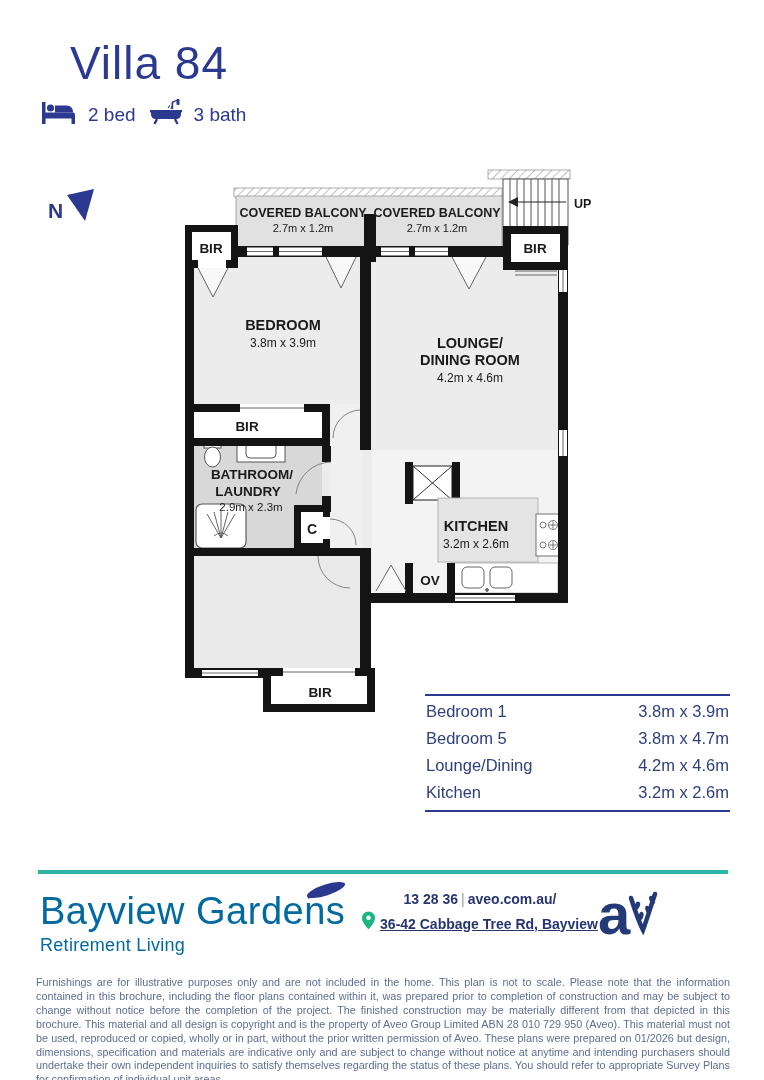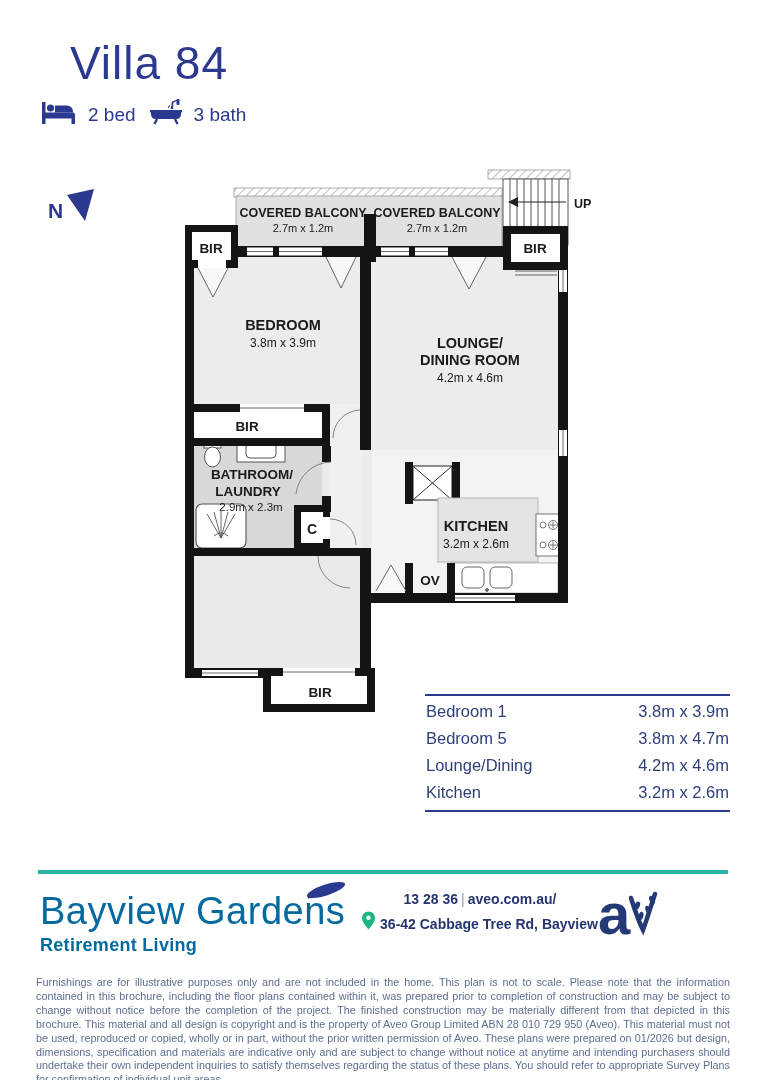--- a/index.html
+++ b/index.html
@@ -11,26 +11,26 @@
   .amenity{display:flex;align-items:center;gap:12px;}
   .specs{left:425px;top:694px;width:305px;border-top:2px solid #2b3990;}
   .specs-heading{font-size:17px;font-weight:bold;color:#2b3990;padding:5px 2px 5px 1px;
                  border-bottom:3px solid #2b3990;}
   .specs-rows{border-bottom:2.5px solid #2b3990;padding:2px 0 4px 0;}
   .spec-row{display:flex;justify-content:space-between;font-size:16.5px;color:#2e3f7c;
             padding:4px 1px;}
   .teal-rule{left:38px;top:870px;width:690px;height:4px;background:#2cb4a2;}
   .brand{left:40px;top:890px;color:#0369a1;}
   .brand-name{font-size:38px;letter-spacing:0.5px;}
-  .brand-sub{font-size:18px;margin-top:2px;letter-spacing:0.3px;font-weight:bold;}
+  .brand-sub{font-size:18px;margin-top:2px;letter-spacing:0.3px;}
   .brand-leaf{position:absolute;left:252px;top:-10px;}
   .contact{left:348px;top:882px;width:264px;text-align:center;color:#27356f;
            font-weight:bold;font-size:14px;line-height:22px;margin-top:6px;}
   .contact .sep{color:#8aa0b5;font-weight:normal;padding:0 3px;}
-  .addr-line{display:flex;align-items:center;justify-content:center;gap:5px;margin-top:1px;}
+  .addr-line{display:flex;align-items:center;justify-content:center;gap:5px;margin-top:1px;text-decoration:underline;}
   .aveo-logo{left:598px;top:880px;color:#243a76;font-size:58px;font-weight:600;
              letter-spacing:-1px;display:flex;align-items:flex-start;}
   .aveo-logo svg{margin:8px -1px 0 -1px;}
   .disclaimer{left:36px;top:976px;width:694px;font-size:10.8px;line-height:13.9px;
               color:#5e6e91;text-align:justify;}
   svg text{font-family:"Liberation Sans", sans-serif;}
 </style>
 </head>
 <body>
 

